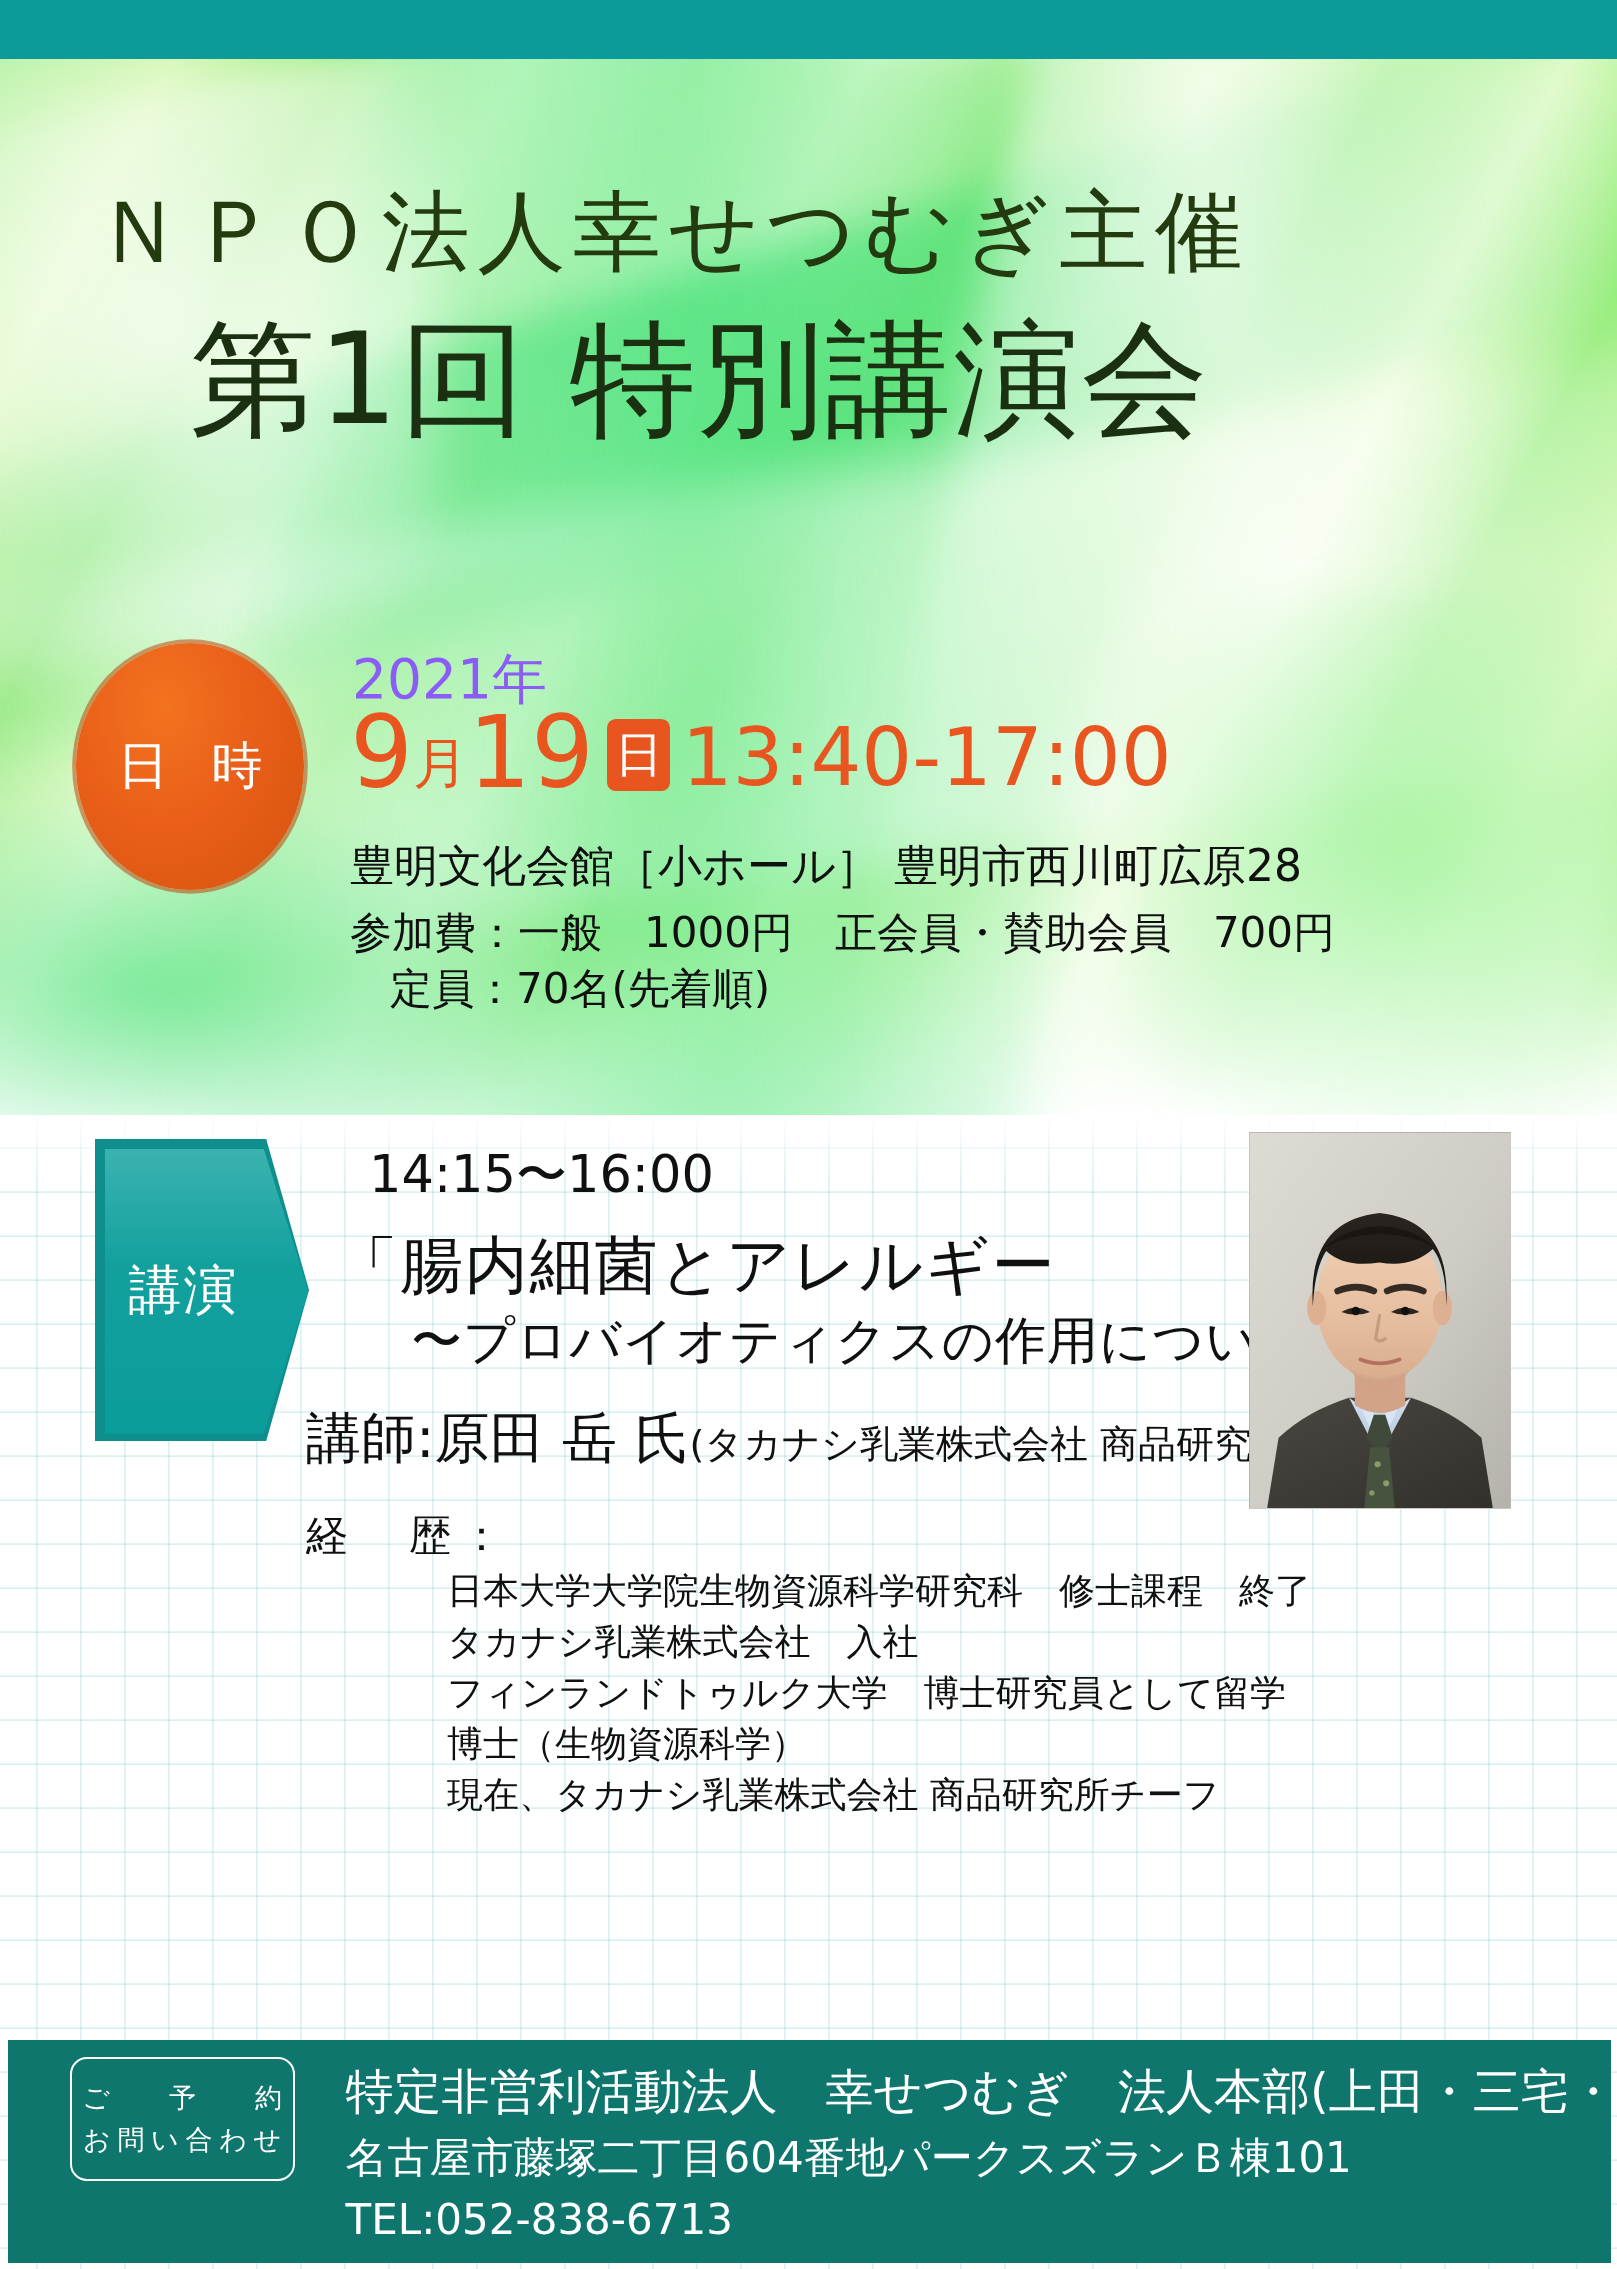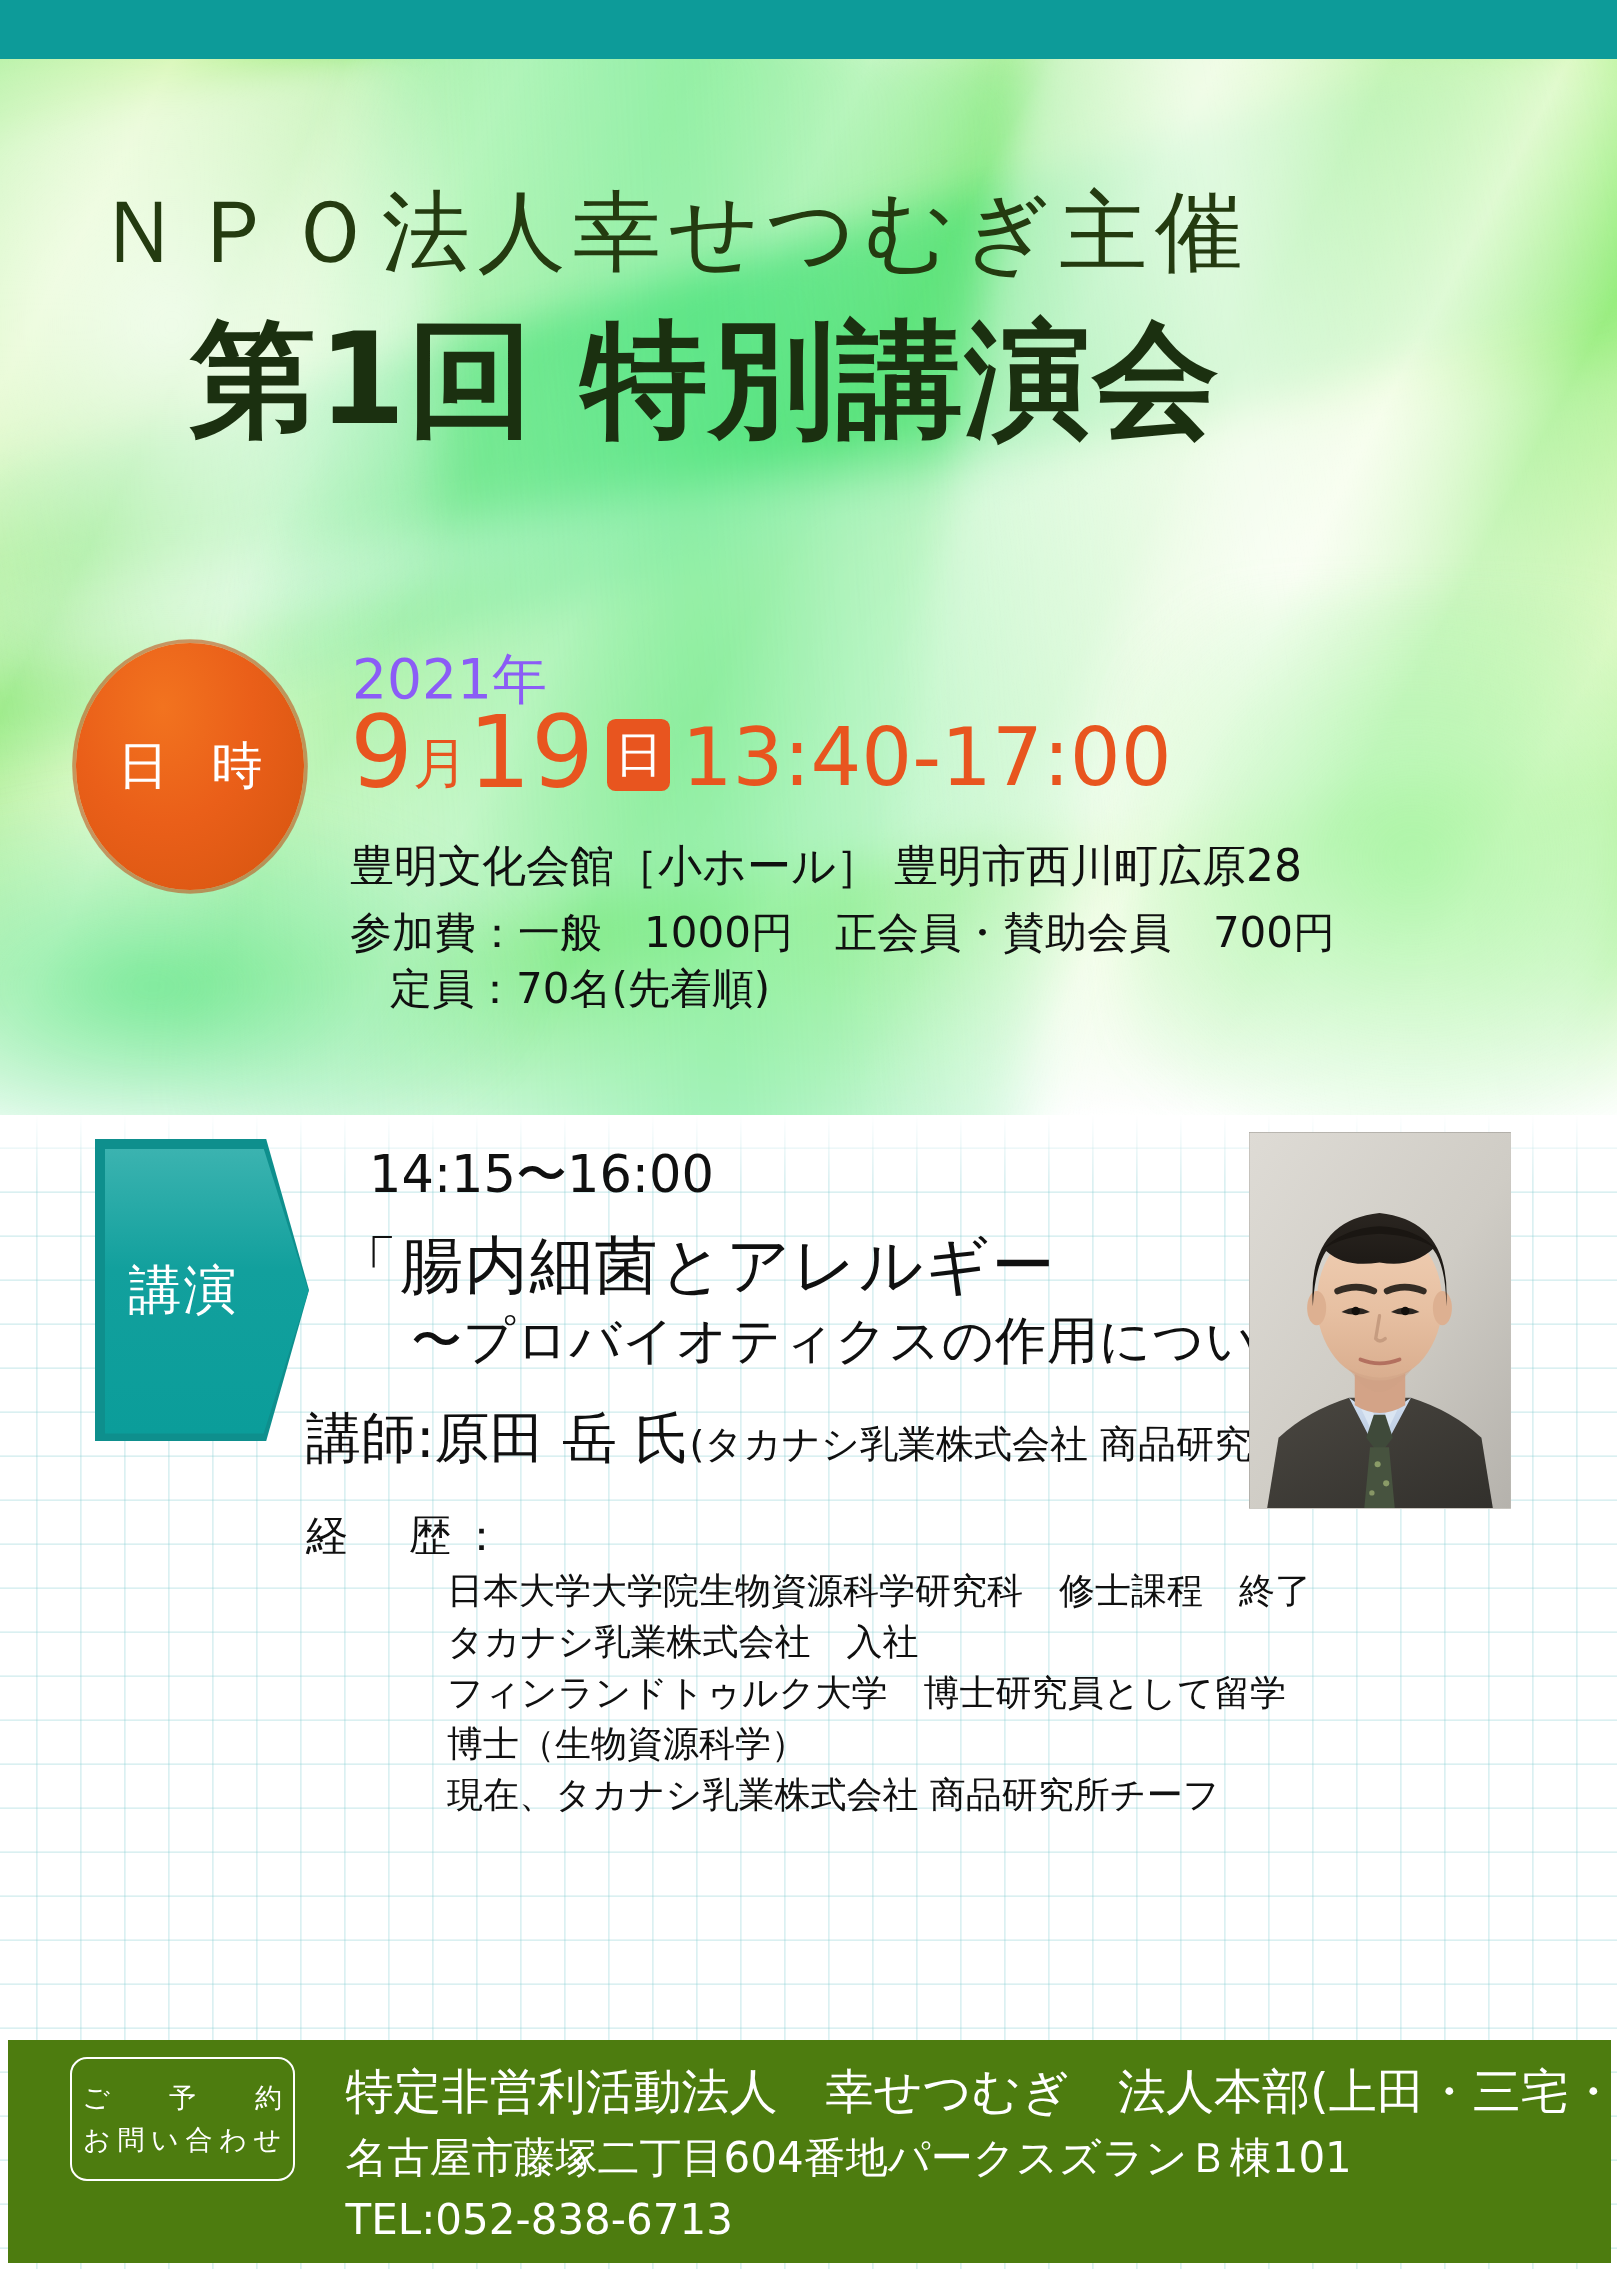--- a/index.html
+++ b/index.html
@@ -60,21 +60,21 @@
   .title-line1{
     position:absolute;left:95px;top:173px;
     font-size:88px;letter-spacing:7.6px;color:#243b10;
     font-family:"DejaVu Sans","Liberation Sans",sans-serif;
     font-weight:400;white-space:nowrap;
   }
   .title-line2{
     position:absolute;left:190px;top:297px;
     font-size:126px;letter-spacing:1.9px;color:#1b3010;
     font-family:"DejaVu Sans","Liberation Sans",sans-serif;
-    font-weight:700;white-space:nowrap;text-align:right;
+    font-weight:400;white-space:nowrap;text-align:right;
   }
 
   
   .datetime-badge{
     position:absolute;left:76px;top:643px;width:228px;height:247px;
     border-radius:50%;
     background:radial-gradient(ellipse at 38% 26%, #f2731f 0%, #ea5f19 45%, #d4540f 100%);
     box-shadow:0 0 0 3.8px rgba(190,70,12,.55);
     display:flex;align-items:center;justify-content:center;
   }
@@ -208,21 +208,21 @@
     display:flex;flex-direction:column;align-items:center;justify-content:center;
   }
   .blue-banner div{
     color:#ffffff;font-size:35px;line-height:49px;white-space:nowrap;
     font-family:"DejaVu Sans","Liberation Sans",sans-serif;
   }
 
   
   .footer{
     position:absolute;left:7.6px;top:2040px;width:1603px;height:223px;
-    background:#4d7c0f;
+    background:#0f766e;
   }
   .footer-box{
     position:absolute;left:62px;top:17px;width:221px;height:120px;
     border:2.9px solid #ffffff;border-radius:17px;
     display:flex;flex-direction:column;align-items:center;justify-content:center;
   }
   .footer-box div{
     color:#ffffff;white-space:nowrap;
     font-family:"DejaVu Sans","Liberation Sans",sans-serif;
   }

